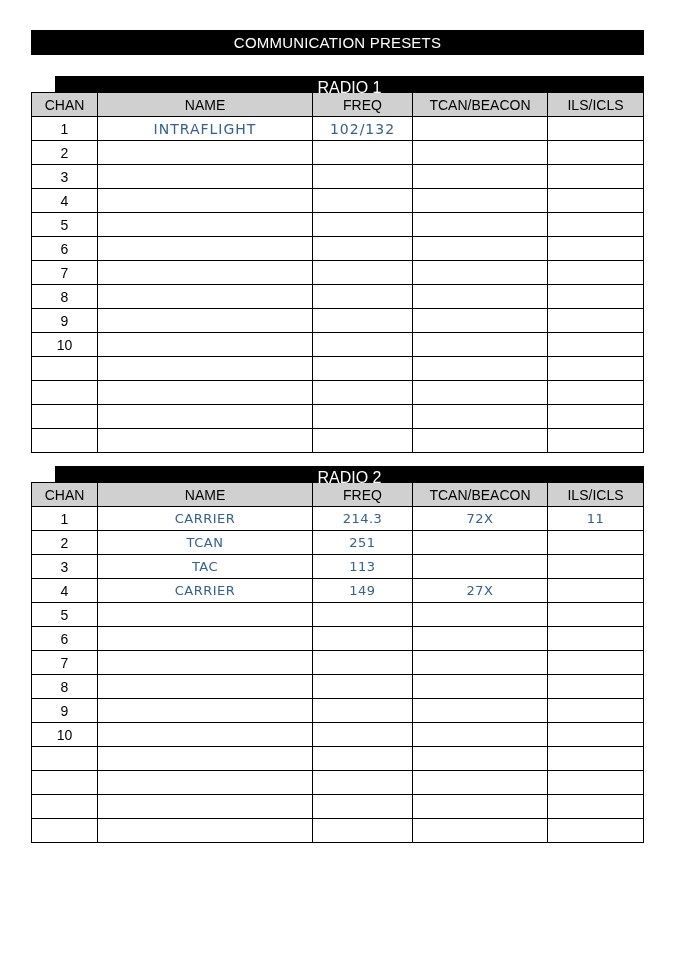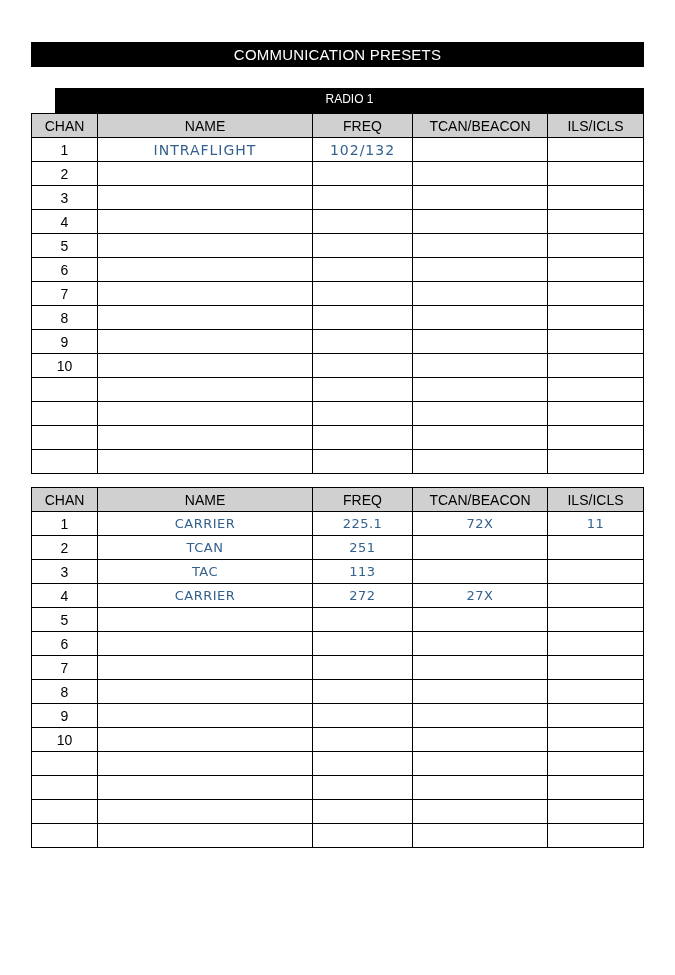--- a/index.html
+++ b/index.html
@@ -11,43 +11,43 @@
     width: 675px;
     height: 975px;
     font-family: "Liberation Sans", sans-serif;
     color: #000000;
     position: relative;
     overflow: hidden;
   }
   .sheet {
     position: absolute;
     left: 31px;
-    top: 42px;
+    top: 30px;
     width: 613px;
   }
   .title-bar {
     background: #000000;
     color: #ffffff;
     text-align: center;
     font-size: 15px;
     line-height: 25px;
     height: 25px;
     letter-spacing: 0.2px;
   }
   .spacer-row {
     height: 21px;
     background: #ffffff;
   }
   .section-bar {
     background: #000000;
     color: #ffffff;
     text-align: center;
-    font-size: 12px;
+    font-size: 16px;
     line-height: 23px;
-    height: 25px;
+    height: 16px;
     margin-left: 24px;
   }
   table.grid {
     border-collapse: collapse;
     width: 613px;
     table-layout: fixed;
   }
   table.grid td, table.grid th {
     border: 1px solid #000000;
     font-weight: normal;
@@ -209,20 +209,21 @@
           <td class="hand"></td>
           <td class="hand"></td>
           <td class="hand"></td>
           <td class="hand"></td>
         </tr>
     </tbody>
   </table>
 
   <div class="gap"></div>
 
+  <div class="section-bar">RADIO 2</div>
   <table class="grid">
     <colgroup>
       <col class="c-chan">
         <col class="c-name">
         <col class="c-freq">
         <col class="c-tcan">
         <col class="c-ils">
     </colgroup>
     <thead>
       <tr>
@@ -230,42 +231,42 @@
         <td>NAME</td>
         <td>FREQ</td>
         <td>TCAN/BEACON</td>
         <td>ILS/ICLS</td>
       </tr>
     </thead>
     <tbody>
       <tr>
           <td class="chan">1</td>
           <td class="hand small">CARRIER</td>
-          <td class="hand small">225.1</td>
+          <td class="hand small">214.3</td>
           <td class="hand small">72X</td>
           <td class="hand small">11</td>
         </tr>
       <tr>
           <td class="chan">2</td>
           <td class="hand small">TCAN</td>
           <td class="hand small">251</td>
           <td class="hand small"></td>
           <td class="hand small"></td>
         </tr>
       <tr>
           <td class="chan">3</td>
           <td class="hand small">TAC</td>
           <td class="hand small">113</td>
           <td class="hand small"></td>
           <td class="hand small"></td>
         </tr>
       <tr>
           <td class="chan">4</td>
           <td class="hand small">CARRIER</td>
-          <td class="hand small">272</td>
+          <td class="hand small">149</td>
           <td class="hand small">27X</td>
           <td class="hand small"></td>
         </tr>
       <tr>
           <td class="chan">5</td>
           <td class="hand small"></td>
           <td class="hand small"></td>
           <td class="hand small"></td>
           <td class="hand small"></td>
         </tr>

